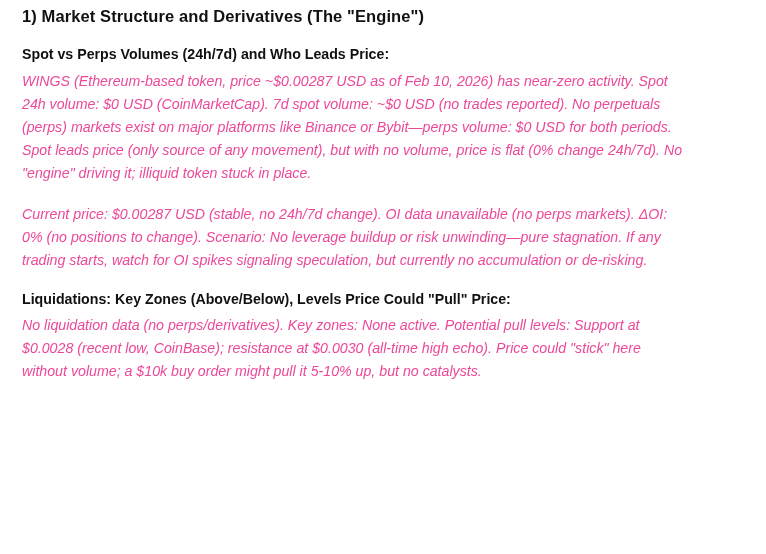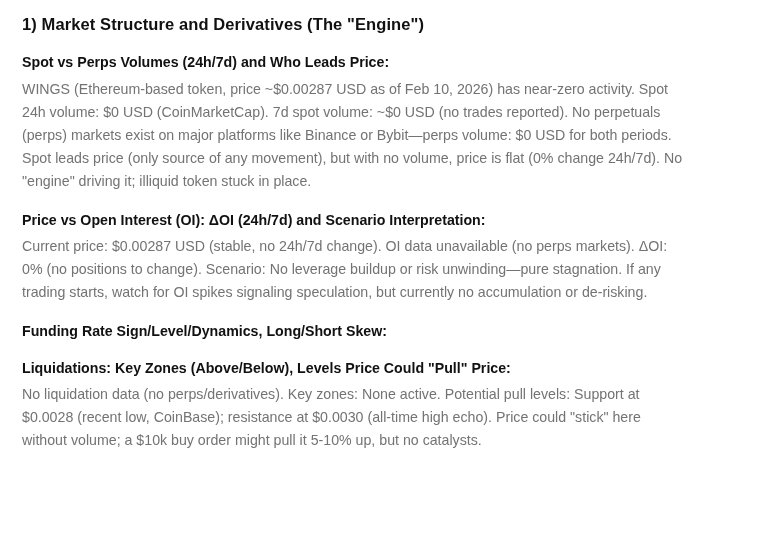--- a/index.html
+++ b/index.html
@@ -8,21 +8,21 @@
     background: #ffffff;
   }
   body {
     width: 766px;
     height: 554px;
     font-family: "Liberation Sans", sans-serif;
     color: #1a1a1a;
     overflow: hidden;
   }
   .page {
-    padding: 10px 16px 0 22px;
+    padding: 2px 16px 0 22px;
     box-sizing: border-box;
     width: 702px;
   }
   .doc-title {
     font-size: 16.5px;
     font-weight: bold;
     color: #111111;
     letter-spacing: 0.1px;
     margin: 4px 0 18px 0;
     line-height: 1.3;
@@ -34,46 +34,45 @@
   .section-heading {
     font-size: 14.2px;
     font-weight: bold;
     color: #111111;
     margin: 0 0 5px 0;
     line-height: 1.35;
   }
   .section-body {
     font-size: 14.2px;
     font-weight: normal;
-    color: #737373;
+    color: #ec4899;
     line-height: 1.62;
     margin: 0;
     max-width: 738px;
     text-align: left;
+    font-style: italic;
   }
 </style>
 </head>
 <body>
 
 <div class="page">
 
   <h1 class="doc-title">1) Market Structure and Derivatives (The "Engine")</h1>
 
   <div class="section">
     <h2 class="section-heading">Spot vs Perps Volumes (24h/7d) and Who Leads Price:</h2>
     <p class="section-body">WINGS (Ethereum-based token, price ~$0.00287 USD as of Feb 10, 2026) has near-zero activity. Spot 24h volume: $0 USD (CoinMarketCap). 7d spot volume: ~$0 USD (no trades reported). No perpetuals (perps) markets exist on major platforms like Binance or Bybit—perps volume: $0 USD for both periods. Spot leads price (only source of any movement), but with no volume, price is flat (0% change 24h/7d). No "engine" driving it; illiquid token stuck in place.</p>
   </div>
 
   <div class="section">
-    <h2 class="section-heading">Price vs Open Interest (OI): ΔOI (24h/7d) and Scenario Interpretation:</h2>
     <p class="section-body">Current price: $0.00287 USD (stable, no 24h/7d change). OI data unavailable (no perps markets). ΔOI: 0% (no positions to change). Scenario: No leverage buildup or risk unwinding—pure stagnation. If any trading starts, watch for OI spikes signaling speculation, but currently no accumulation or de-risking.</p>
   </div>
 
   <div class="section">
-    <h2 class="section-heading">Funding Rate Sign/Level/Dynamics, Long/Short Skew:</h2>
   </div>
 
   <div class="section">
     <h2 class="section-heading">Liquidations: Key Zones (Above/Below), Levels Price Could "Pull" Price:</h2>
     <p class="section-body">No liquidation data (no perps/derivatives). Key zones: None active. Potential pull levels: Support at $0.0028 (recent low, CoinBase); resistance at $0.0030 (all-time high echo). Price could "stick" here without volume; a $10k buy order might pull it 5-10% up, but no catalysts.</p>
   </div>
 
 </div>
 
 </body></html>

